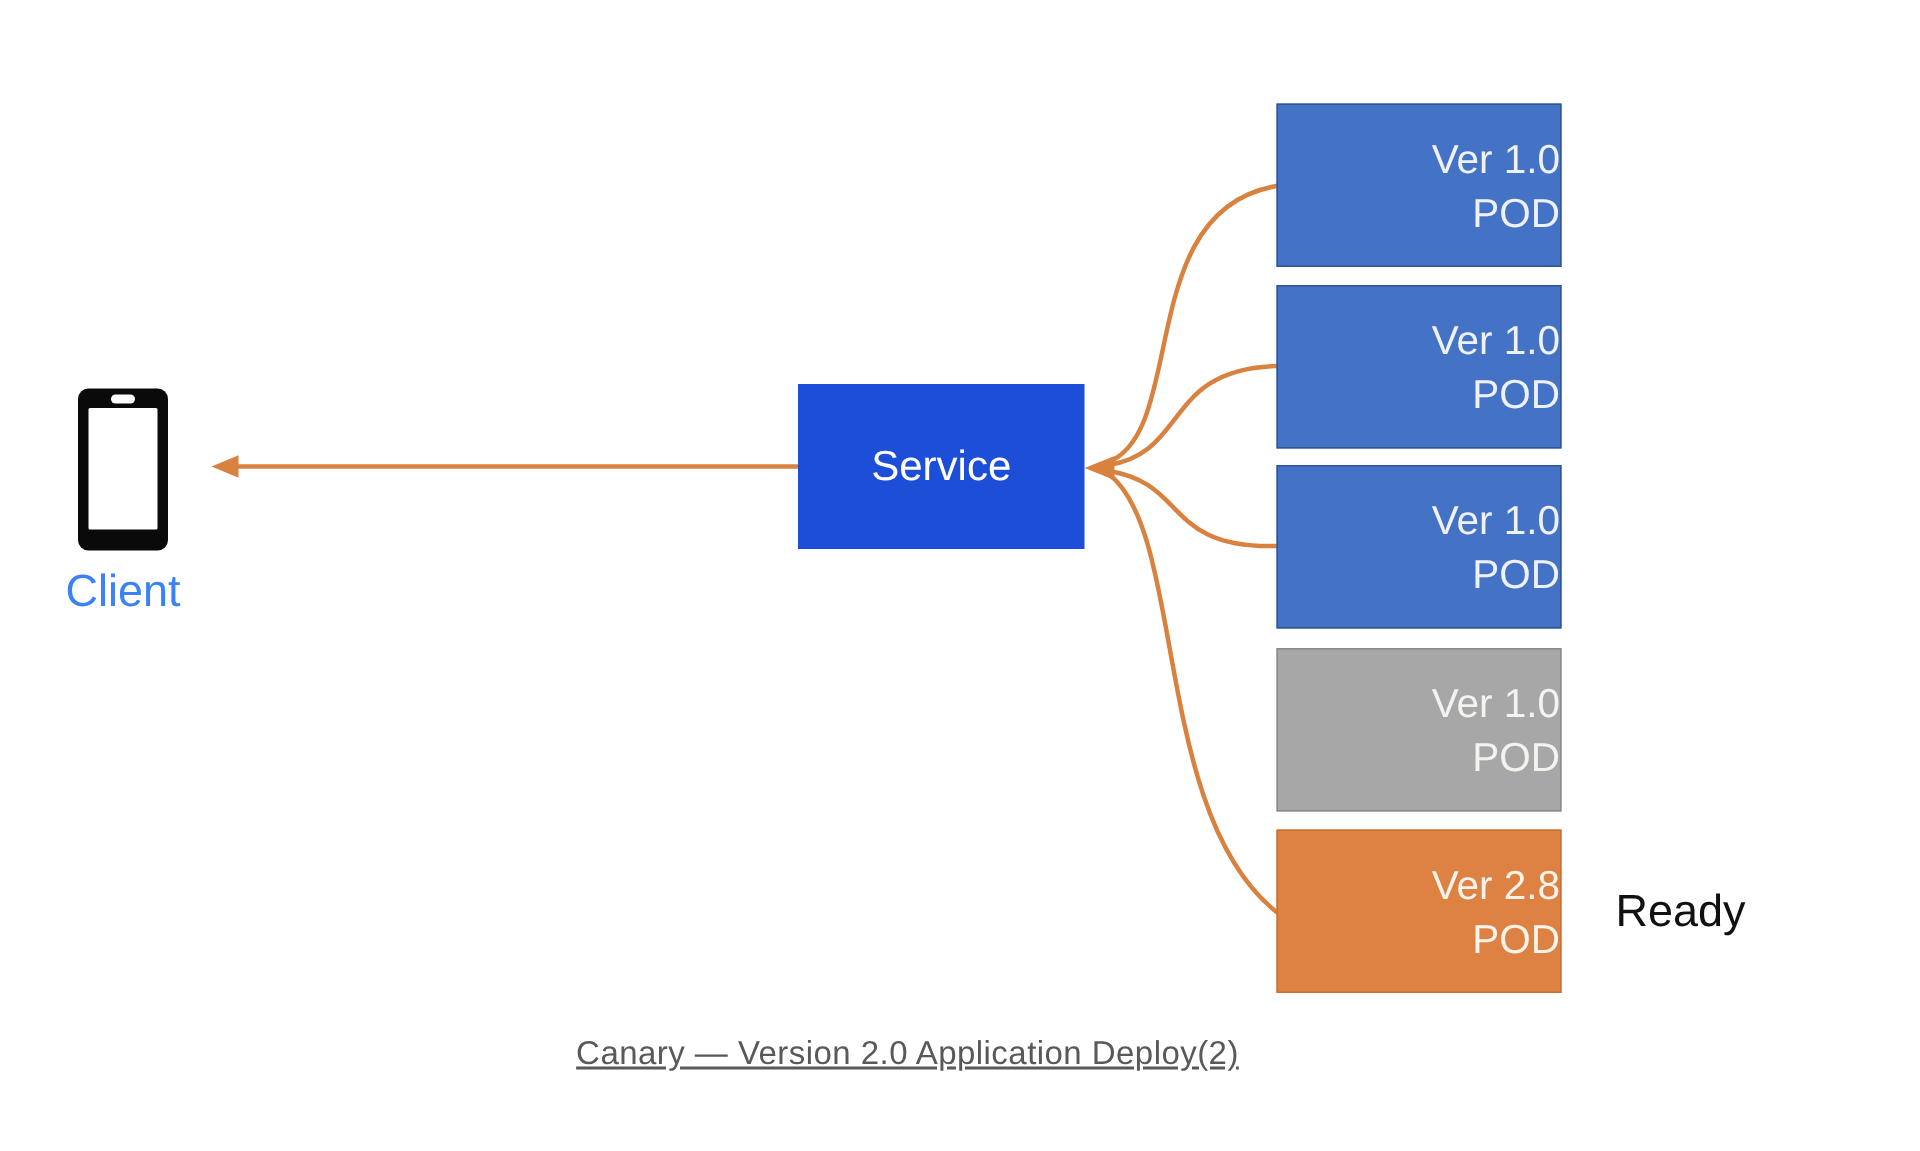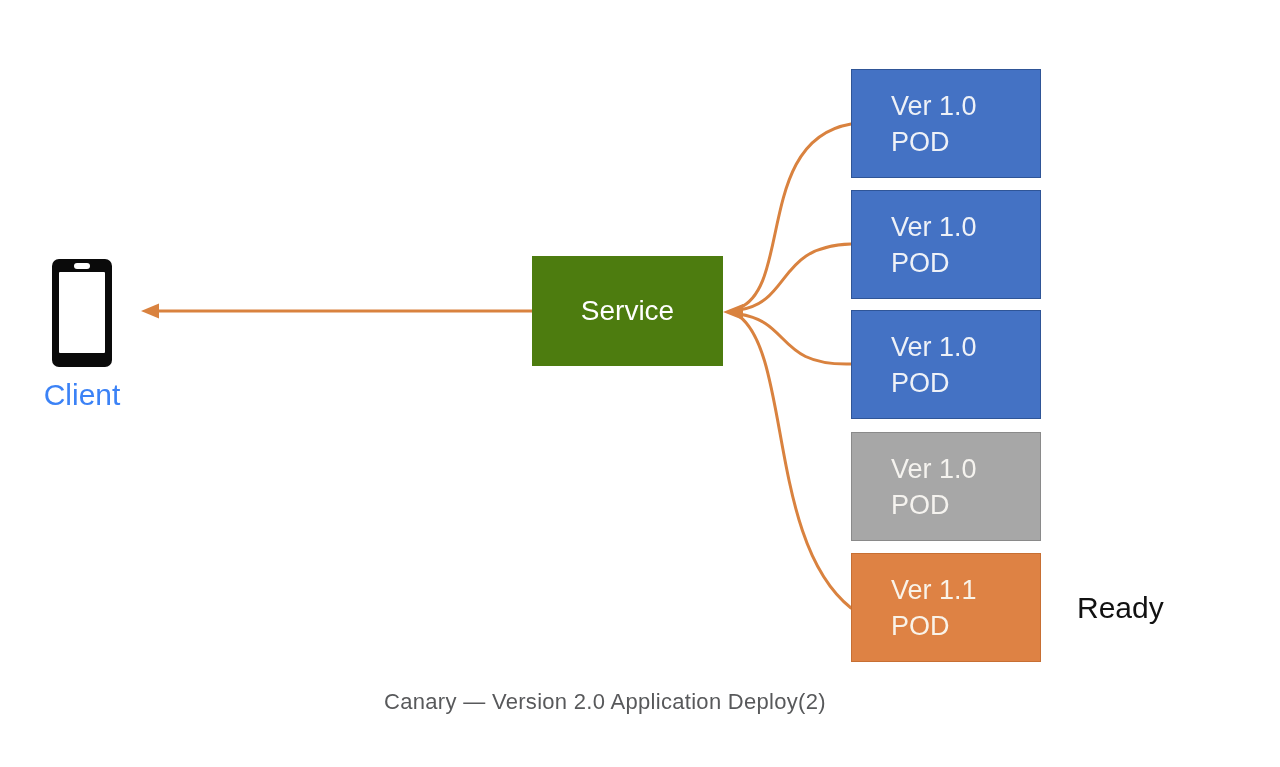--- a/index.html
+++ b/index.html
@@ -67,21 +67,21 @@
     font-size: 28px;
   }
   .pod {
     position: absolute;
     left: 851px;
     width: 190px; height: 109px;
     box-sizing: border-box;
     border: 1.5px solid transparent;
     display: flex;
     flex-direction: column;
-    align-items: flex-start;
+    align-items: flex-end;
     justify-content: center;
     font-size: 27px;
     line-height: 36px;
     text-align: center;
     padding-left: 39px;
   }
   .pod-1 { top: 69px; }
   .pod-2 { top: 190px; }
   .pod-3 { top: 310px; }
   .pod-4 { top: 432px; }
@@ -95,20 +95,21 @@
   }
   .status-terminated { top: 469px; }
   .status-ready { top: 591px; margin-left: 24px; }
   .caption {
     position: absolute;
     left: 0; top: 689px;
     width: 1210px;
     text-align: center;
     font-size: 22px;
     letter-spacing: 0.3px;
+    text-decoration: underline;
   }
 </style>
 </head>
 <body>
 
 <div class="stage">
 
   <svg class="connectors" viewBox="0 0 1280 767">
 
     <path class="arrow" d="M 532 311 L 157 311" stroke="#d9823f"></path>
@@ -120,41 +121,41 @@
     <path class="arrow" d="M 739 314 C 792 322, 776 366, 851 364" stroke="#d9823f"></path>
     <path class="arrow" d="M 739 316 C 791 355, 768 542, 851 608" stroke="#d9823f"></path>
   </svg>
 
   <div class="phone">
     <div class="phone-speaker"></div>
     <div class="phone-screen"></div>
   </div>
   <div class="client-label">Client</div>
 
-  <div class="service-box" style="background: #4d7c0f; color: rgb(255, 255, 255);">
+  <div class="service-box" style="background: #1d4ed8; color: rgb(255, 255, 255);">
     <span>Service</span>
   </div>
 
   <div class="pod pod-1" style="background: rgb(68, 114, 196); border-color: rgb(47, 85, 151); color: rgb(238, 241, 247);">
     <span>Ver 1.0</span>
     <span>POD</span>
   </div>
   <div class="pod pod-2" style="background: rgb(68, 114, 196); border-color: rgb(47, 85, 151); color: rgb(238, 241, 247);">
     <span>Ver 1.0</span>
     <span>POD</span>
   </div>
   <div class="pod pod-3" style="background: rgb(68, 114, 196); border-color: rgb(47, 85, 151); color: rgb(238, 241, 247);">
     <span>Ver 1.0</span>
     <span>POD</span>
   </div>
   <div class="pod pod-4" style="background: rgb(167, 167, 167); border-color: rgb(138, 138, 138); color: rgb(245, 243, 239);">
     <span>Ver 1.0</span>
     <span>POD</span>
   </div>
   <div class="pod pod-5" style="background: rgb(222, 130, 68); border-color: rgb(199, 111, 51); color: rgb(249, 243, 233);">
-    <span>Ver 1.1</span>
+    <span>Ver 2.8</span>
     <span>POD</span>
   </div>
 
   <div class="status-label status-ready">Ready</div>
 
   <div class="caption" style="color: rgb(88, 89, 91);">Canary — Version 2.0 Application Deploy(2)</div>
 </div>
 
 </body></html>

